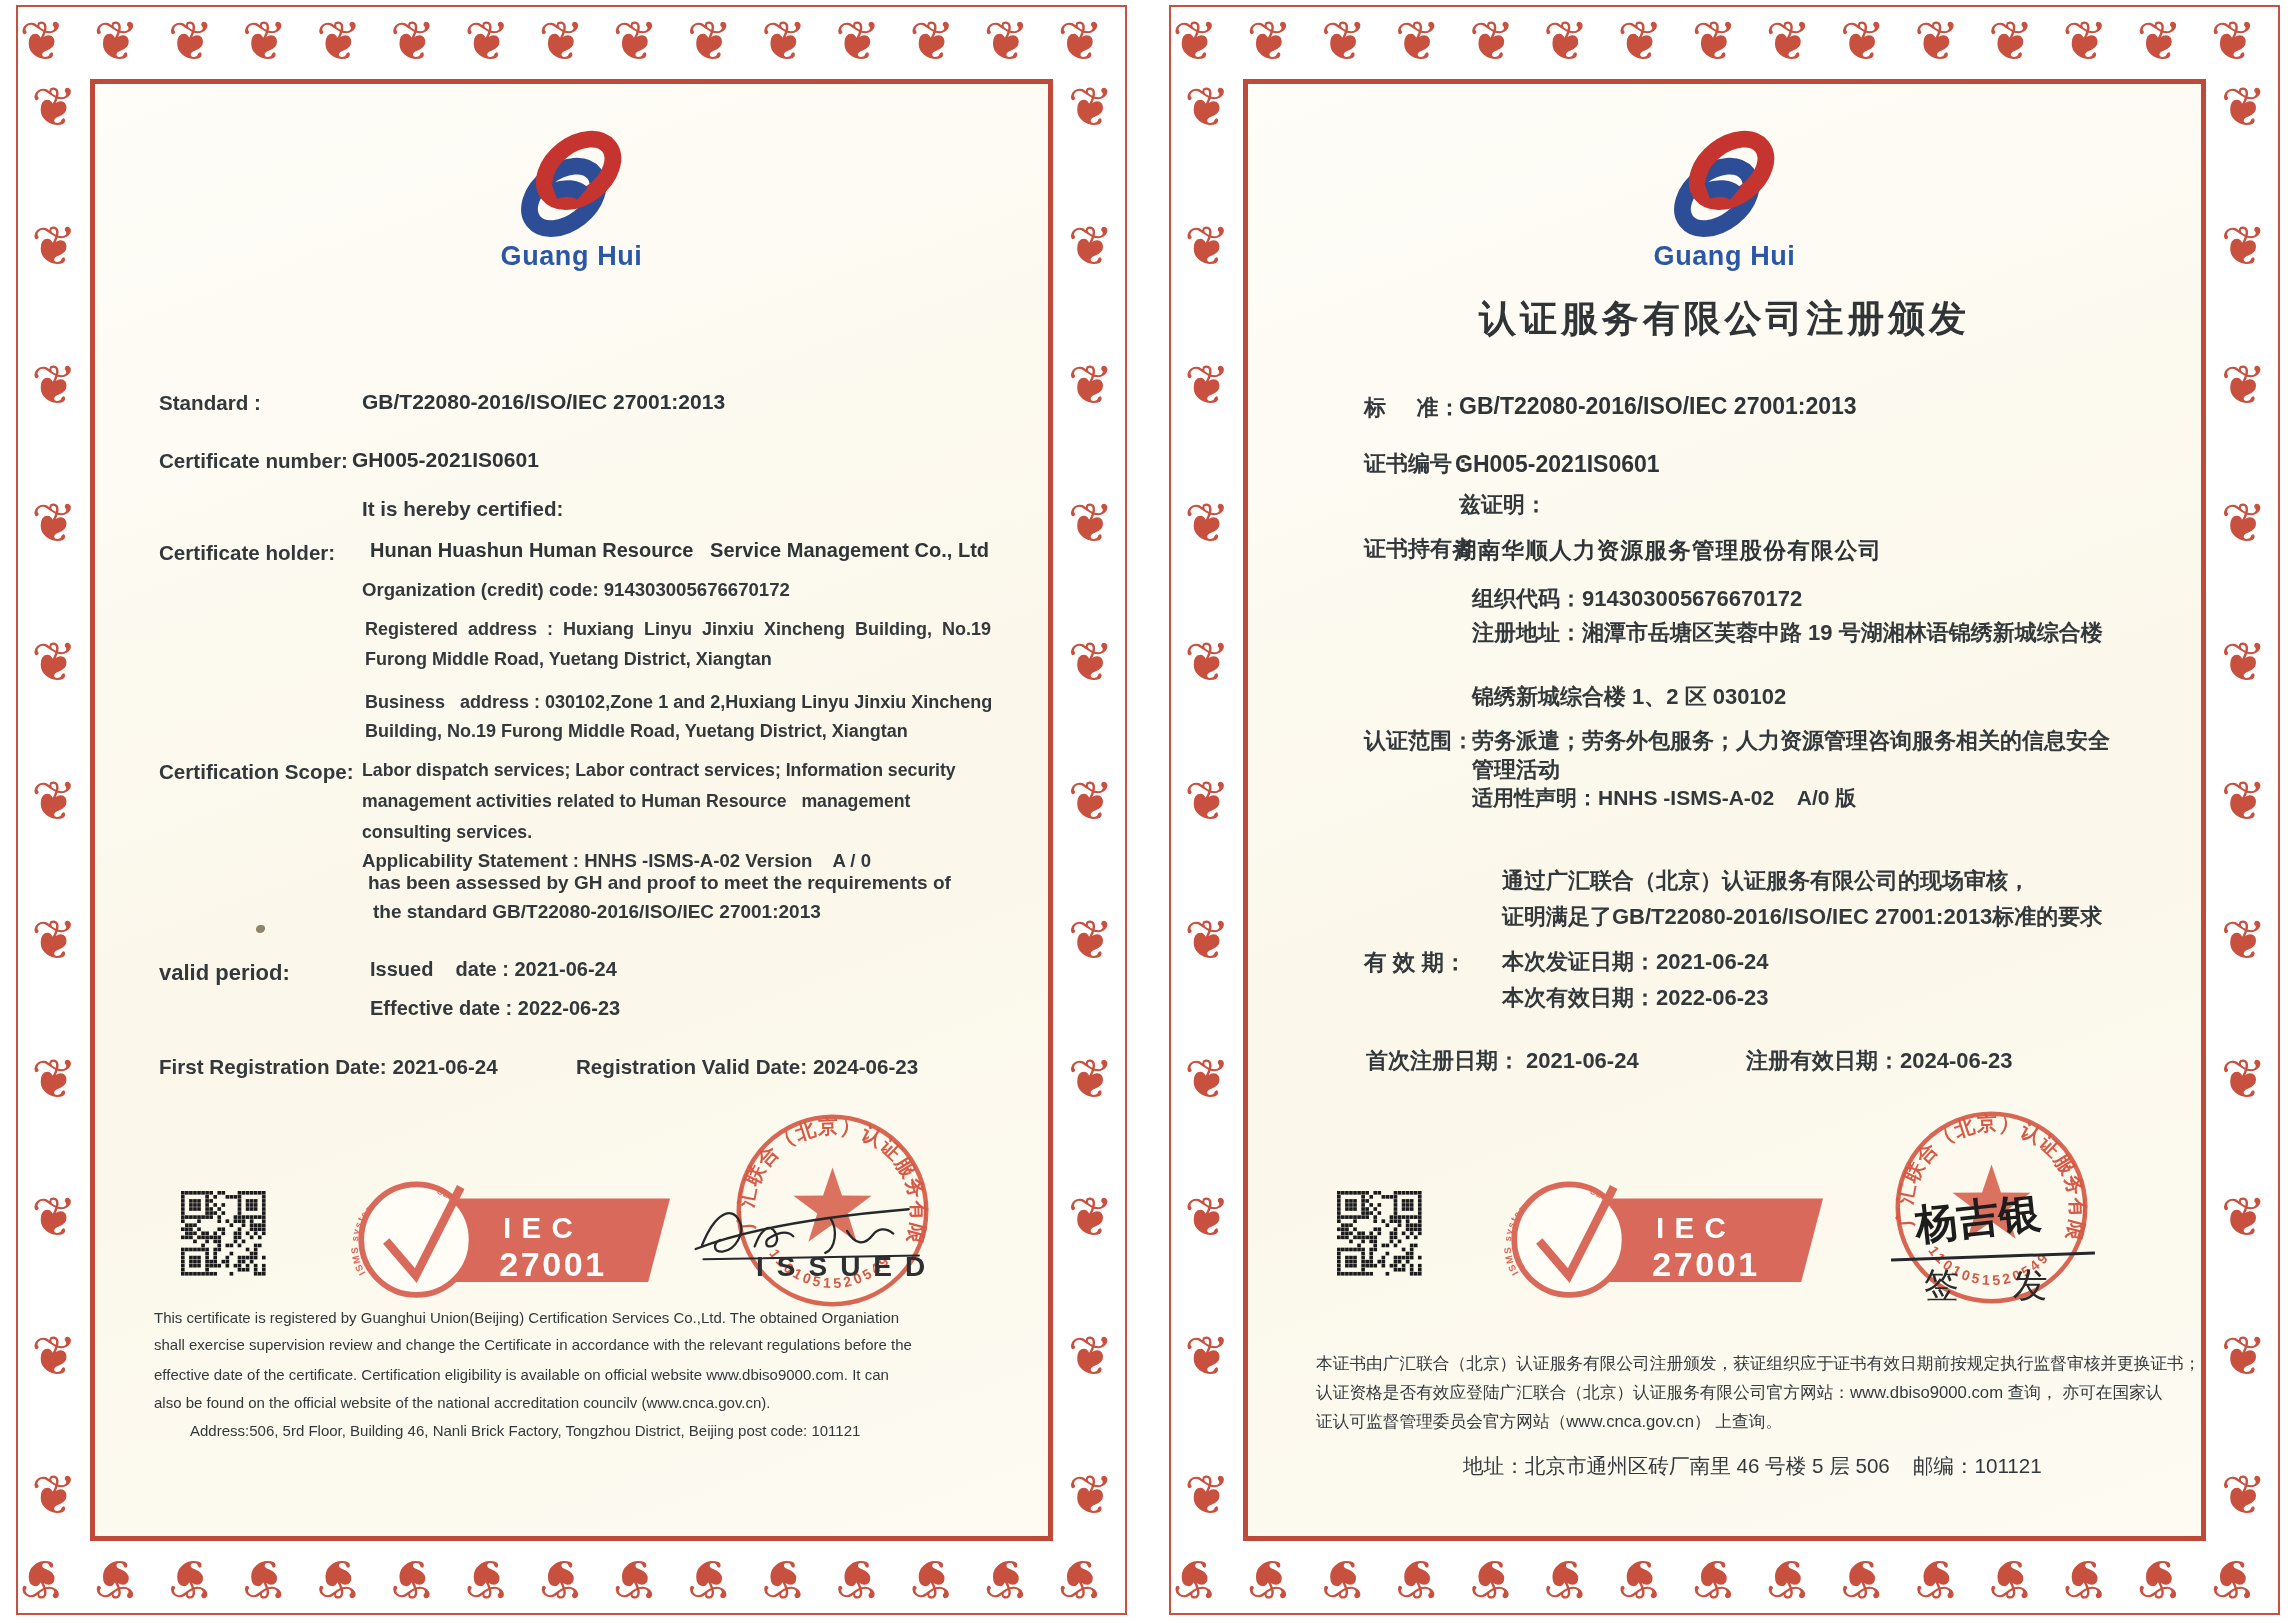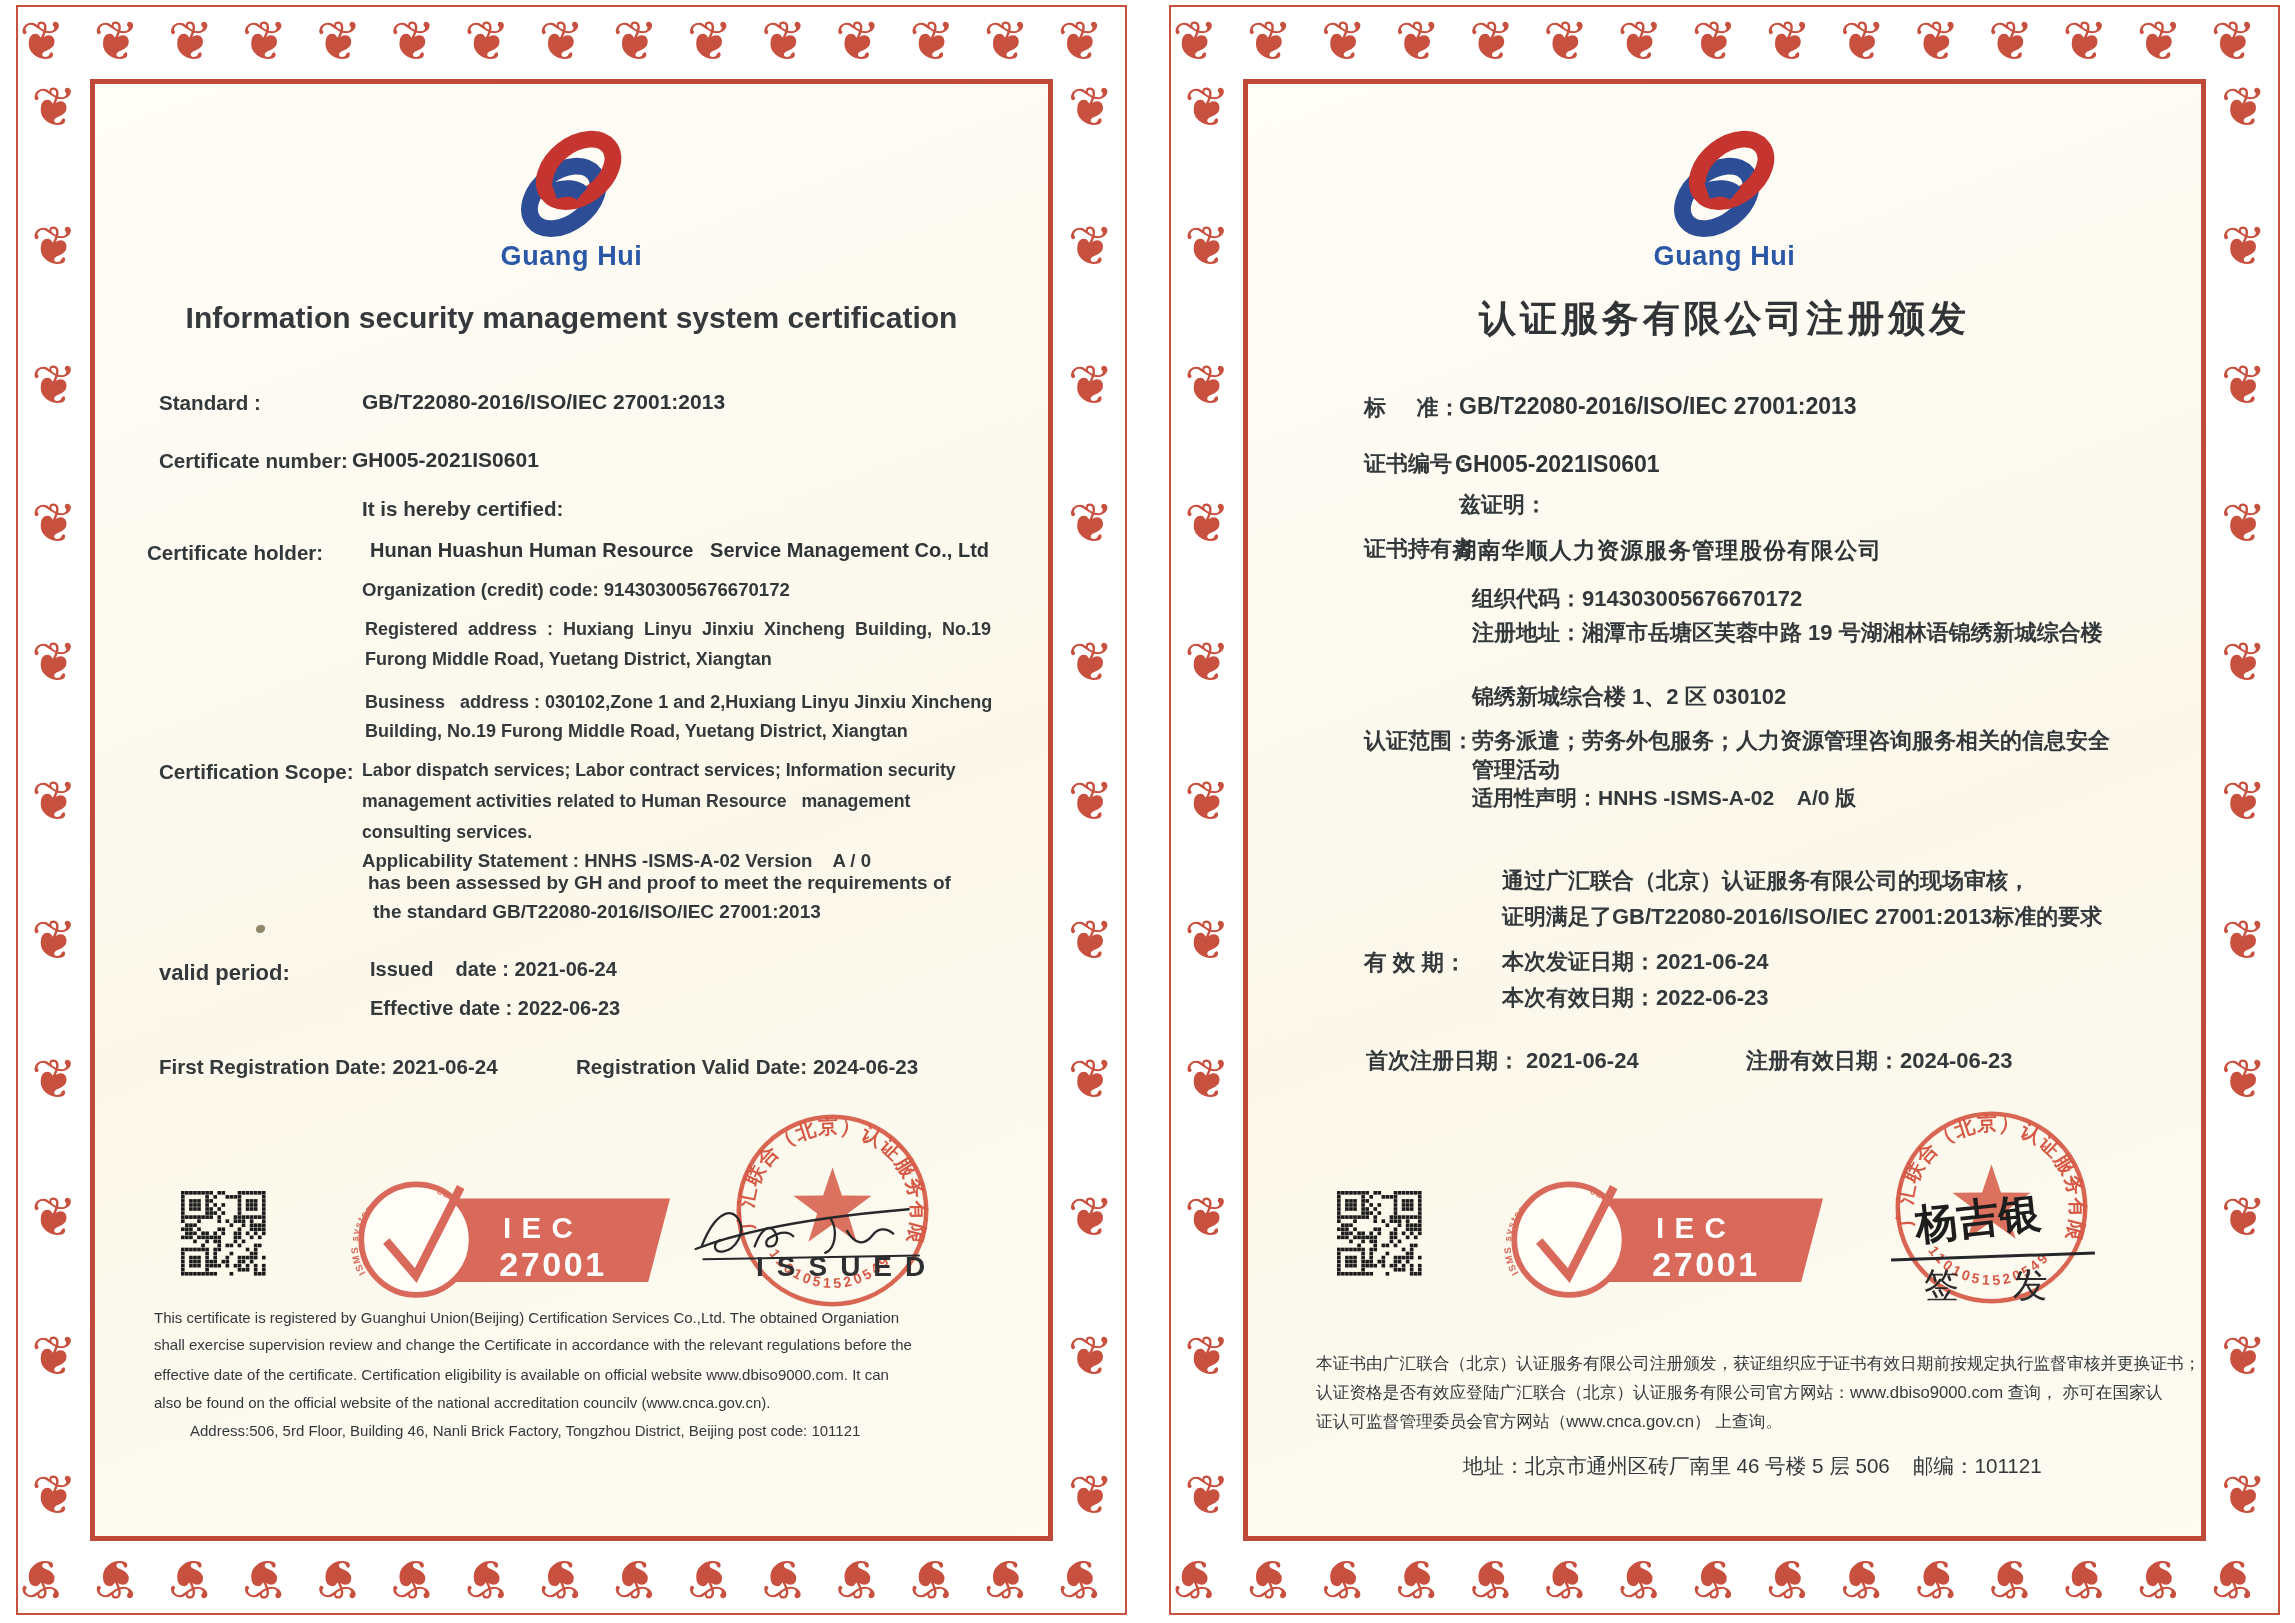--- a/index.html
+++ b/index.html
@@ -56,31 +56,30 @@
 
     <div class="logo-block">
       <svg width="135" height="111" viewBox="0 0 210 172">
         <ellipse cx="93" cy="106" rx="60" ry="40" fill="none" stroke="#2d4e96" stroke-width="26" transform="rotate(-38 93 106)"></ellipse>
         <ellipse cx="116" cy="64" rx="60" ry="40" fill="none" stroke="#c5342f" stroke-width="26" transform="rotate(-38 116 64)"></ellipse>
         <path d="M 78,96 A 60,40 -38 0 1 122,100" fill="none" stroke="#2d4e96" stroke-width="26" transform="rotate(0)"></path>
       </svg>
       <div class="brand-name">Guang Hui</div>
     </div>
 
-    <div class="title-en">Information security management system certification</div>
 
     <div class="t" style="left:141px; top:384px; font-size:20.6px;">Standard :</div>
     <div class="t" style="left:344px; top:383px; font-size:21px; color:#2f3437;">GB/T22080-2016/ISO/IEC 27001:2013</div>
 
     <div class="t" style="left:141px; top:442px; font-size:20.6px;">Certificate number:</div>
     <div class="t" style="left:334px; top:441px; font-size:21px; color:#2f3437;">GH005-2021IS0601</div>
 
     <div class="t" style="left:344px; top:490px; font-size:20.6px;">It is hereby certified:</div>
 
-    <div class="t" style="left:129px; top:534px; font-size:20.6px;">Certificate holder:</div>
+    <div class="t" style="left:141px; top:534px; font-size:20.6px;">Certificate holder:</div>
     <div class="t" style="left:352px; top:532px; font-size:20px; color:#2f3437;">Hunan Huashun Human Resource   Service Management Co., Ltd</div>
 
     <div class="t" style="left:344px; top:572px; font-size:18.6px;">Organization (credit) code: 914303005676670172</div>
 
     <div class="t" style="left:347px; top:612px; font-size:18px;">Registered  address  :  Huxiang  Linyu  Jinxiu  Xincheng  Building,  No.19</div>
     <div class="t" style="left:347px; top:642px; font-size:18px;">Furong Middle Road, Yuetang District, Xiangtan</div>
 
     <div class="t" style="left:347px; top:685px; font-size:18px;">Business   address : 030102,Zone 1 and 2,Huxiang Linyu Jinxiu Xincheng</div>
     <div class="t" style="left:347px; top:714px; font-size:18px;">Building, No.19 Furong Middle Road, Yuetang District, Xiangtan</div>
 

